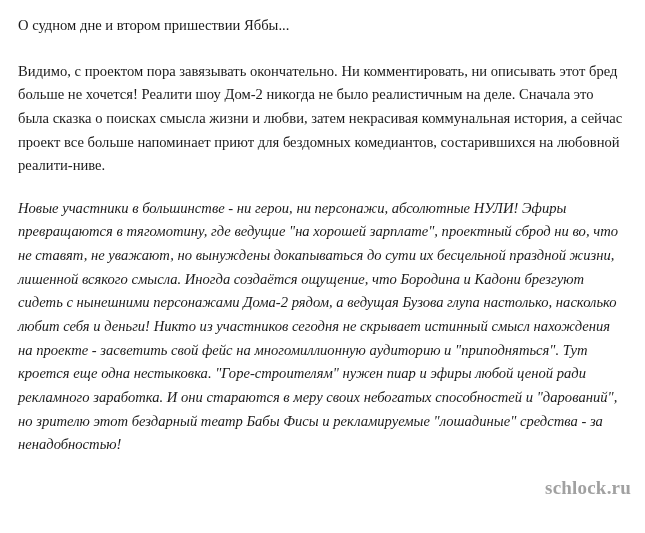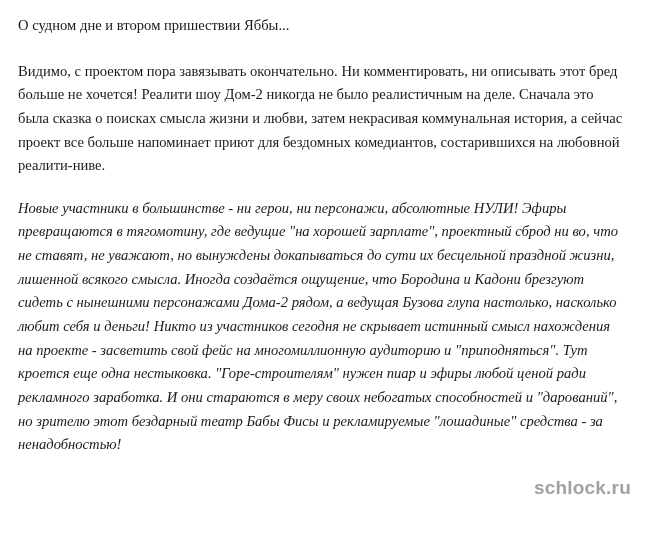--- a/index.html
+++ b/index.html
@@ -34,21 +34,21 @@
     margin-bottom: 22px;
   }
   .para:last-child {
     margin-bottom: 0;
     font-style: italic;
   }
   .watermark {
     position: absolute;
     right: 14px;
     bottom: 34px;
-    font-family: Liberation Sans, sans-serif;
+    font-family: Liberation Serif, serif;
     font-size: 19px;
     font-weight: 700;
     color: #9a9a9a;
     letter-spacing: 0.2px;
     opacity: 0.92;
     margin-top: 24px;
   }
 </style>
 </head>
 <body>

